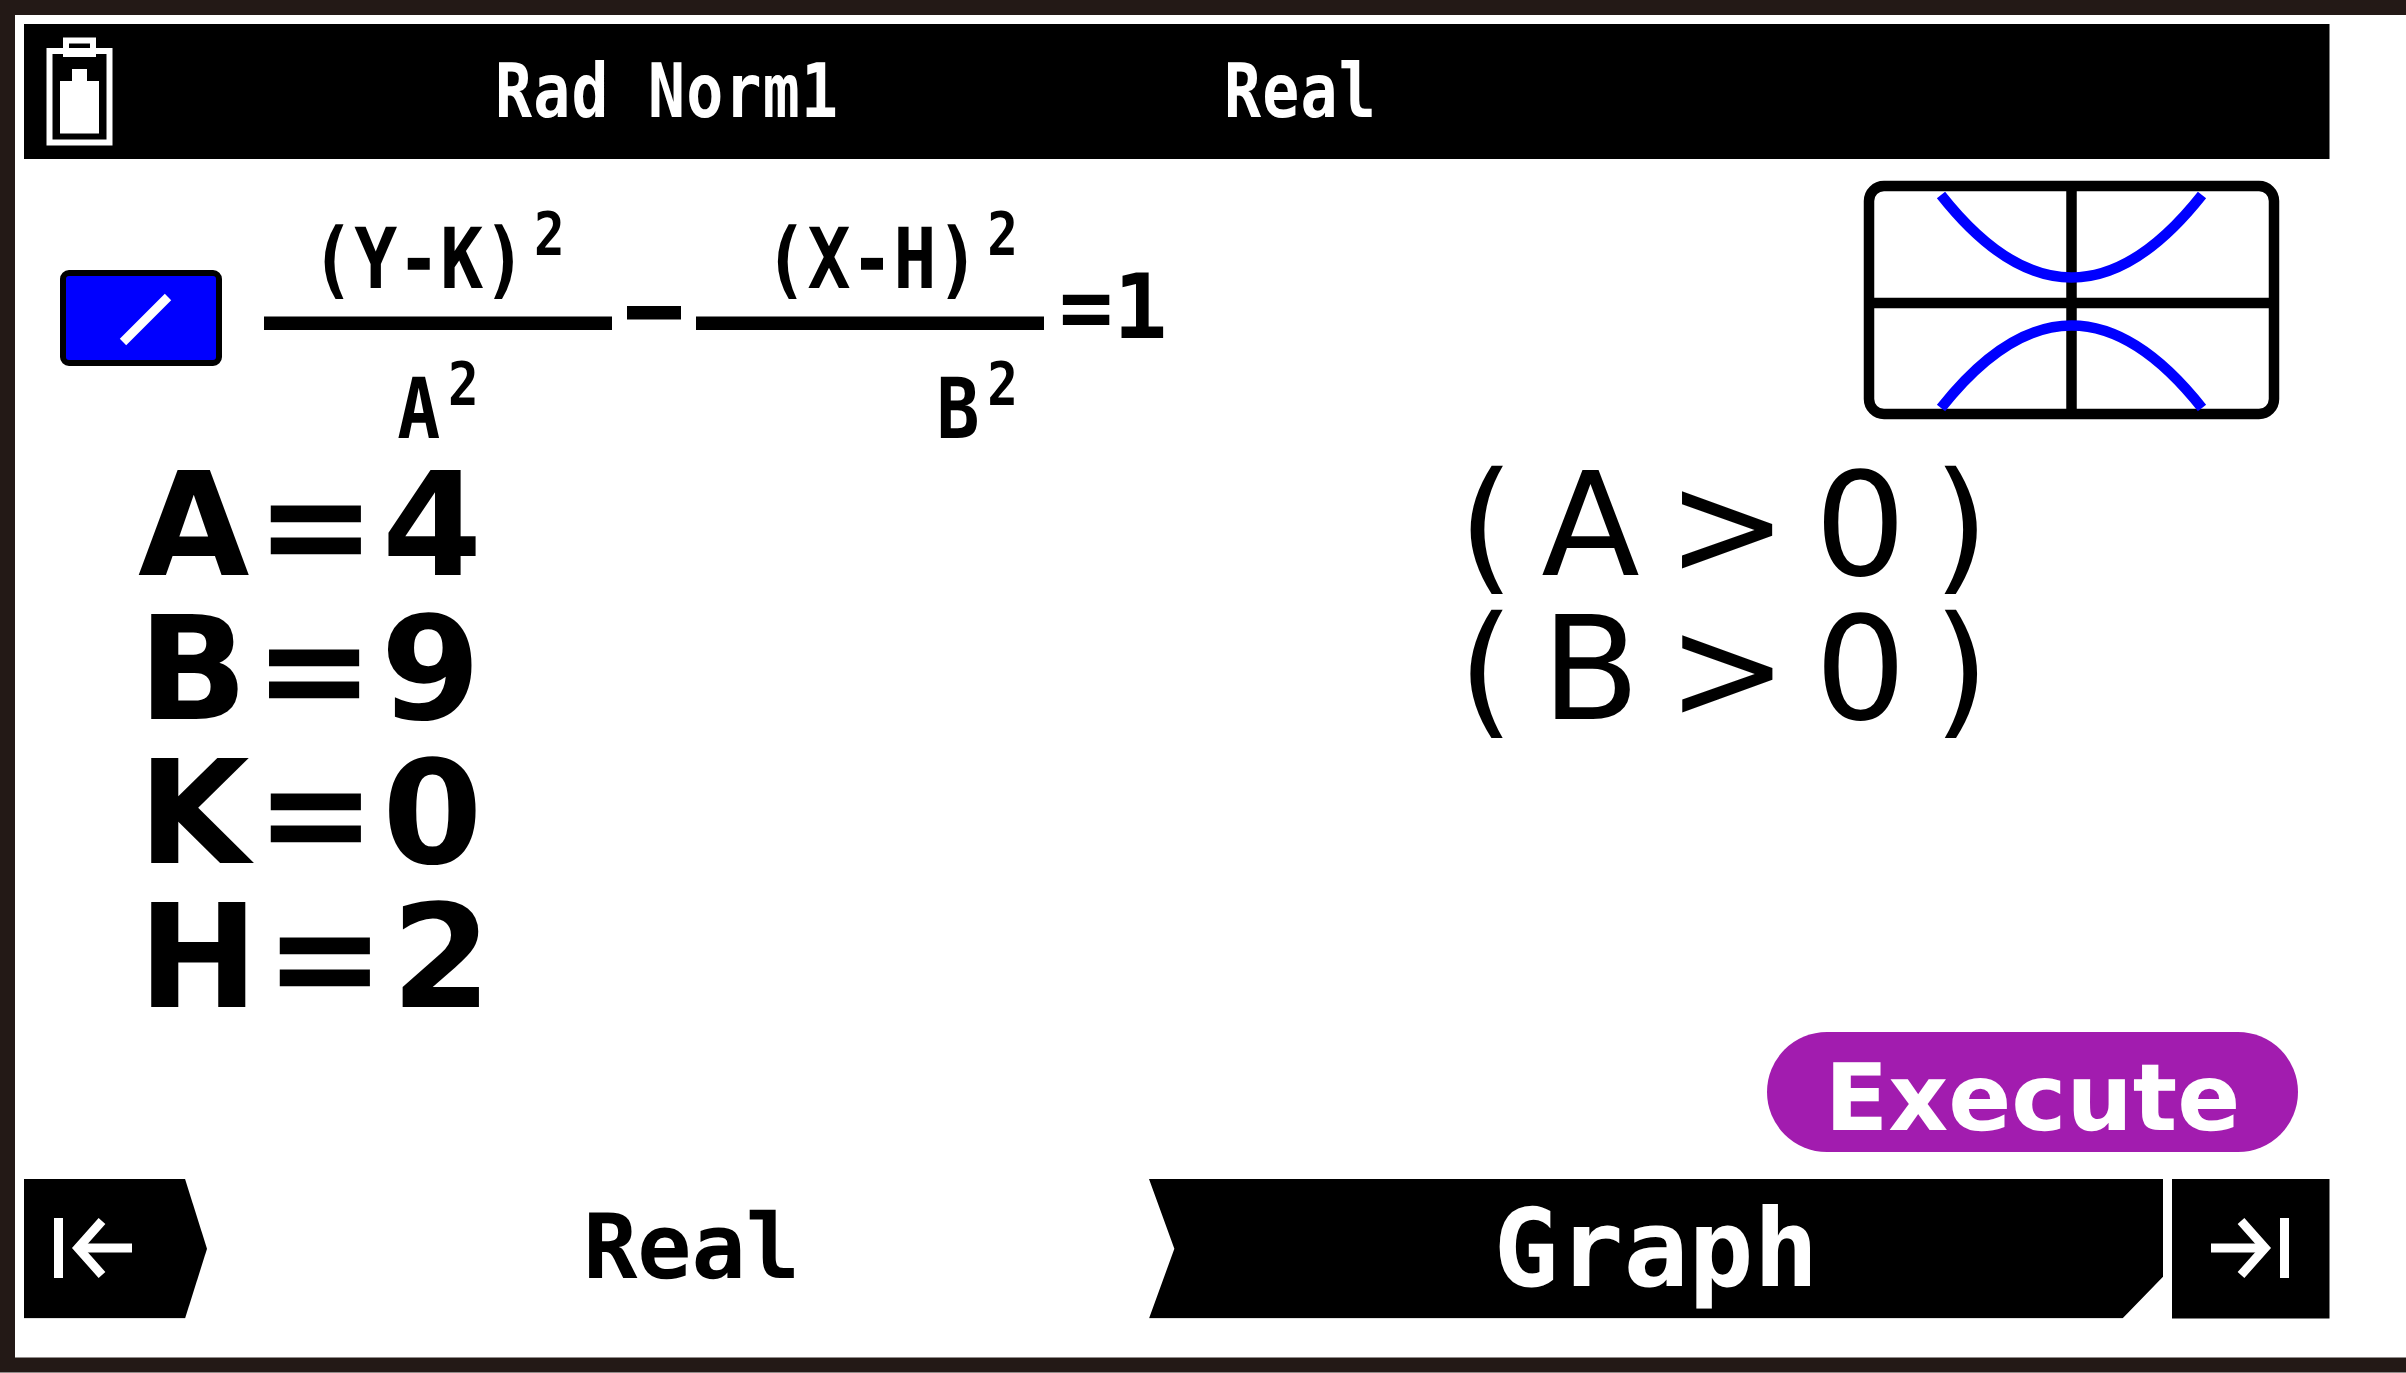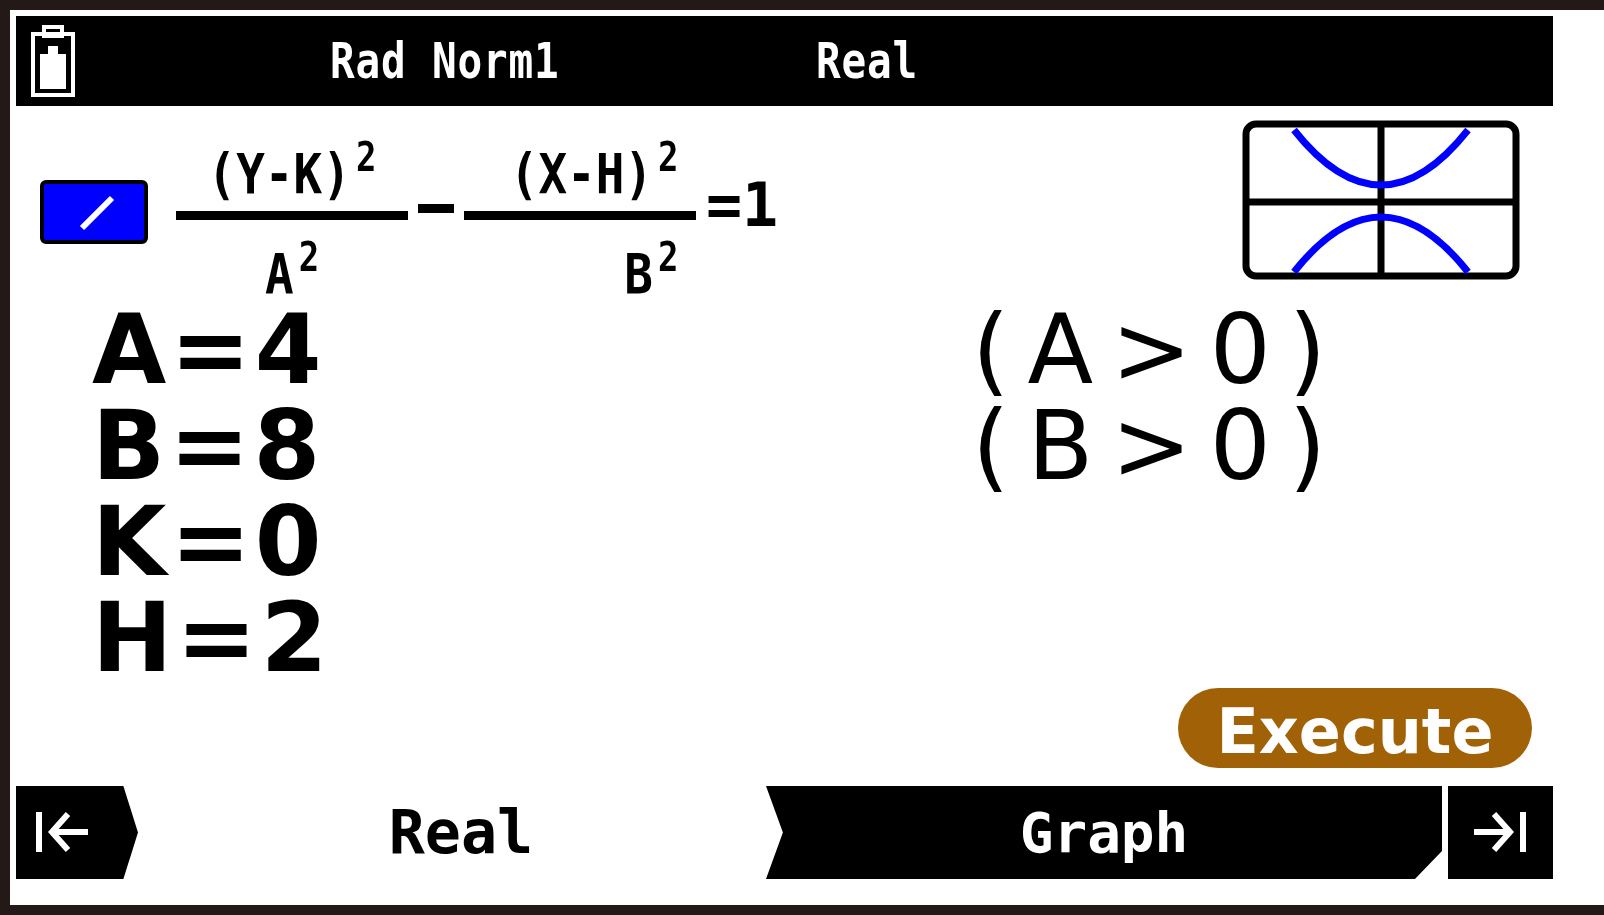--- a/index.html
+++ b/index.html
@@ -58,39 +58,39 @@
   }
   .conds { position: absolute; left: 962px; top: 292px; text-align: center; }
   .cond-line {
     font-size: 96px; line-height: 96px; height: 96px; font-weight: normal;
     letter-spacing: 18px; color: #000;
     font-family: "DejaVu Sans", "Liberation Sans", sans-serif;
   }
 
   .execute-btn {
     position: absolute; left: 1168px; top: 678px; width: 354px; height: 80px;
-    background: #a16207; border-radius: 44px; color: #fff; border: none;
+    background: #a21caf; border-radius: 44px; color: #fff; border: none;
     font-size: 62px; font-weight: bold; text-align: center; line-height: 88px;
     font-family: "DejaVu Sans", "Liberation Sans", sans-serif; padding: 0;
   }
 
   .footer { position: absolute; left: 6px; top: 776px; width: 1537px; height: 93px; }
   .nav-first {
     position: absolute; left: 0; top: 0; width: 122px; height: 93px;
     background: #000; clip-path: polygon(0 0, 88% 0, 100% 50%, 88% 100%, 0 100%);
   }
   .nav-first svg, .nav-last svg { position: absolute; }
   .tab-setup {
     position: absolute; left: 140px; top: 0; width: 610px; height: 93px;
     color: #000; font-size: 60px; font-weight: bold; text-align: center; line-height: 93px;
     font-family: "DejaVu Sans Mono", monospace;
   }
   .tab-graph {
     position: absolute; left: 750px; top: 0; width: 676px; height: 93px;
-    background: #000; color: #fff; font-size: 56px; font-weight: bold; text-align: center; line-height: 93px;
+    background: #000; color: #fff; font-size: 72px; font-weight: bold; text-align: center; line-height: 93px;
     clip-path: polygon(0 0, 100% 0, 100% 70%, 96% 100%, 0 100%, 2.5% 50%);
     font-family: "DejaVu Sans Mono", monospace;
   }
   .nav-last {
     position: absolute; left: 1432px; top: 0; width: 105px; height: 93px; background: #000;
   }
 </style>
 </head>
 <body>
 
@@ -134,21 +134,21 @@
   <svg class="preview" viewBox="0 0 278 160" width="278" height="160">
     <rect x="4" y="4" width="270" height="152" rx="10" ry="10" fill="#fff" stroke="#000" stroke-width="7"></rect>
     <line x1="4" y1="82" x2="274" y2="82" stroke="#000" stroke-width="7"></line>
     <line x1="139" y1="4" x2="139" y2="156" stroke="#000" stroke-width="7"></line>
     <path d="M52,10 Q139,120 226,10" fill="none" stroke="#0000ff" stroke-width="7"></path>
     <path d="M52,152 Q139,42 226,152" fill="none" stroke="#0000ff" stroke-width="7"></path>
   </svg>
 
   <div class="params">
     <div class="param-line">A=4</div>
-    <div class="param-line">B=8</div>
+    <div class="param-line">B=9</div>
     <div class="param-line">K=0</div>
     <div class="param-line">H=2</div>
   </div>
 
   <div class="conds">
     <div class="cond-line">(A&gt;0)</div>
     <div class="cond-line">(B&gt;0)</div>
   </div>
 
   <button class="execute-btn">Execute</button>

